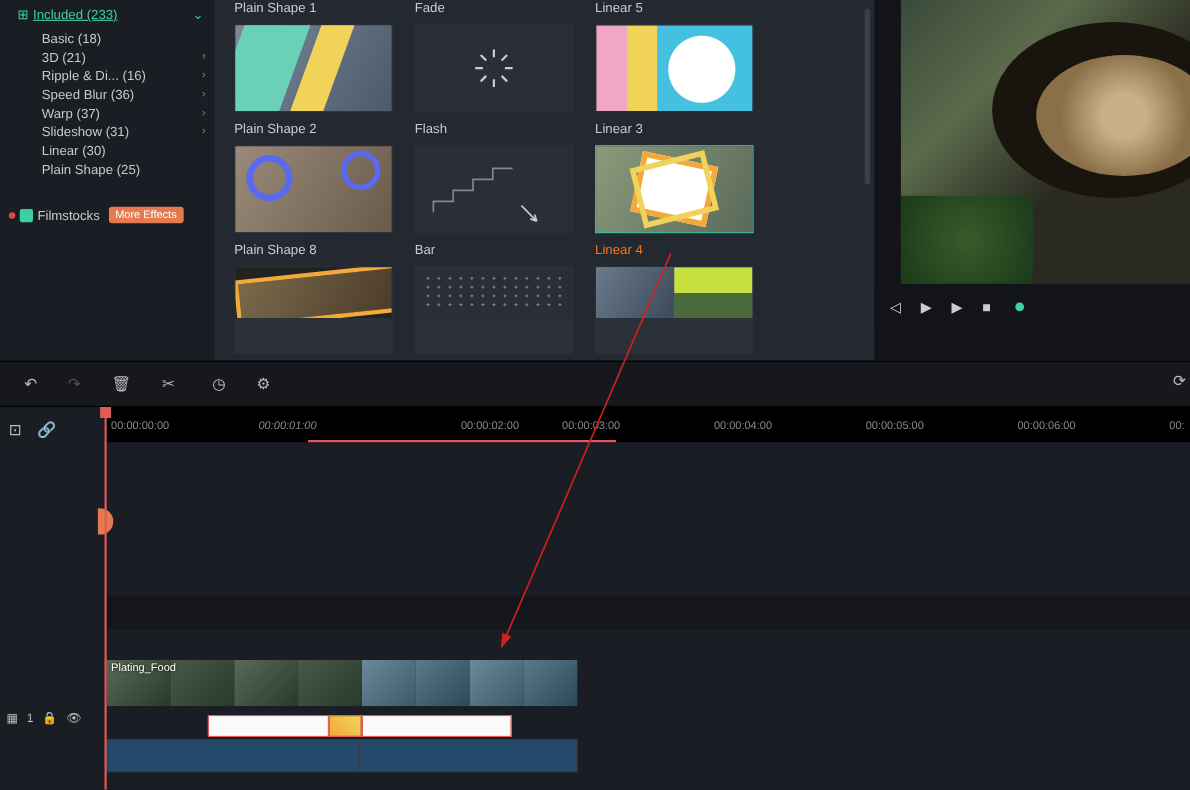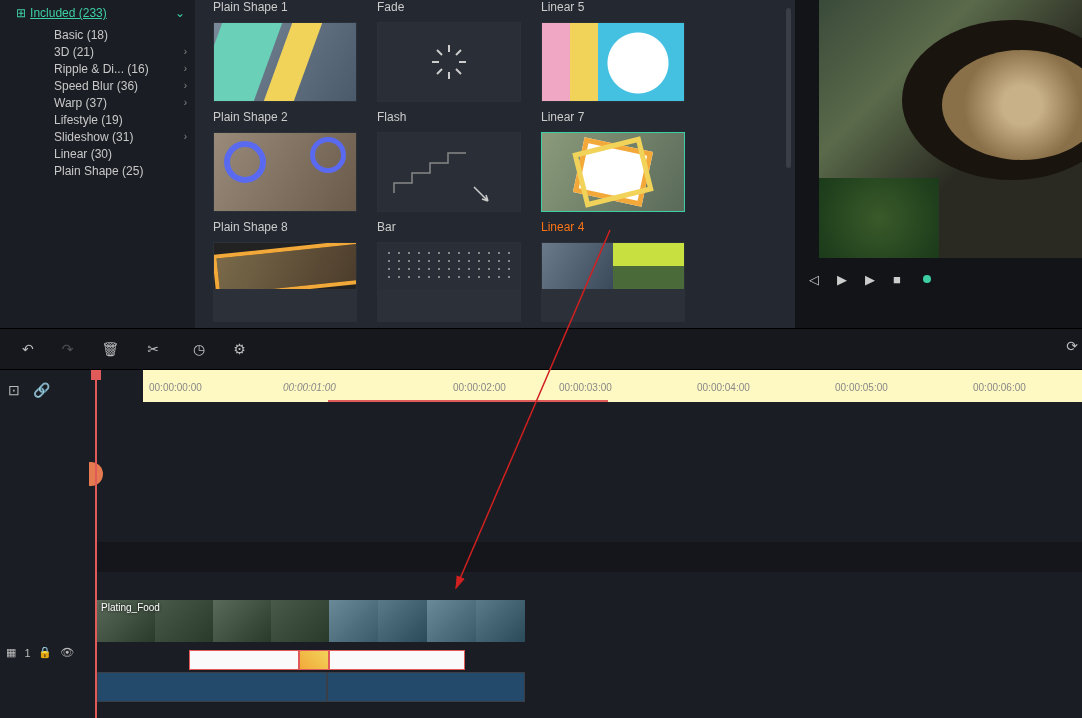--- a/index.html
+++ b/index.html
@@ -2,21 +2,21 @@
 <html><head>
 <meta charset="utf-8">
 <style>
   * { margin:0; padding:0; box-sizing:border-box; font-family: Arial, sans-serif; }
   body { background:#1a1d23; color:#d0d0d0; width:1082px; height:718px; overflow:hidden; position:relative; }
   .top { display:flex; height:328px; }
   .sidebar { width:195px; background:#1a1d23; padding:4px 0; font-size:12px; }
   .cat-header { display:flex; align-items:center; padding:2px 10px 6px 16px; color:#3dcfa3; cursor:pointer; }
   .cat-header .label { text-decoration:underline; flex:1; }
   .chev { font-size:12px; color:#3dcfa3; }
-  .cat-item { display:flex; align-items:center; padding:2px 8px 2px 54px; height:17px; cursor:pointer; }
+  .cat-item { display:flex; align-items:center; padding:2px 8px 2px 38px; height:17px; cursor:pointer; }
   .cat-item .name { flex:1; color:#c8c8c8; font-size:12px; }
   .cat-item .arrow { color:#888; font-size:10px; }
   .filmstocks { display:flex; align-items:center; padding:8px 8px 8px 8px; margin-top:18px; gap:4px; }
   .dot-red { width:6px; height:6px; background:#e04545; border-radius:50%; }
   .fs-icon { width:12px; height:12px; background:#3dcfa3; border-radius:2px; }
   .fs-label { font-size:12px; color:#ccc; }
   .more-btn { background:#e57a50; color:#fff; font-size:10px; padding:2px 6px; border-radius:3px; margin-left:4px; cursor:pointer; }
   .gallery { flex:0 0 600px; background:#242830; padding:0 18px 8px 18px; overflow:hidden; position:relative; }
   .grid { display:grid; grid-template-columns: repeat(3,144px); column-gap:20px; row-gap:8px; }
   .row-label { font-size:12px; color:#ccc; height:14px; }
@@ -55,21 +55,21 @@
   .ctrl-btn { color:#ccc; font-size:13px; cursor:pointer; }
   .ctrl-dot { width:8px; height:8px; background:#3dcfa3; border-radius:50%; margin-left:4px; }
   .toolbar { position:absolute; left:0; right:0; top:328px; height:42px; background:#16181e; display:flex; align-items:center; gap:28px; padding-left:22px; border-top:1px solid #000; border-bottom:1px solid #000; }
   .tool-icon { color:#bbb; font-size:14px; cursor:pointer; }
   .tool-icon.dim { opacity:.35; }
   .tool-right { position:absolute; right:4px; top:338px; }
   .timeline-area { position:absolute; left:0; right:0; top:370px; bottom:0; background:#1a1d23; }
   .tracks-left { position:absolute; left:0; top:0; width:95px; bottom:0; background:#1a1d23; }
   .track-tools { position:absolute; left:8px; top:12px; display:flex; gap:14px; color:#bbb; font-size:14px; }
   .track-ind { position:absolute; left:6px; top:276px; display:flex; gap:8px; align-items:center; color:#bbb; font-size:11px; }
-  .ruler { position:absolute; left:95px; right:0; top:0; height:32px; background:#fef9c3;margin-left:48px; }
+  .ruler { position:absolute; left:95px; right:0; top:0; height:32px; background:#000000; }
   .tick { position:absolute; top:12px; font-size:10px; color:#888; }
   .playhead { position:absolute; left:95px; top:0; bottom:0; width:2px; background:#e05a5a; z-index:10; }
   .playhead::before { content:""; position:absolute; left:-4px; top:0; width:10px; height:10px; background:#e05a5a; }
   .handle-left { position:absolute; left:89px; top:92px; width:14px; height:24px; background:#e57a50; border-radius:0 12px 12px 0; z-index:9; }
   .red-line { position:absolute; left:185px; top:30px; width:280px; height:2px; background:#e05a5a; }
   .tracks { position:absolute; left:95px; right:0; top:32px; bottom:0; }
   .track-row { position:absolute; left:0; right:0; height:30px; }
   .spacer-dark { background:#14161c; }
   .clip { position:absolute; top:0; height:42px; overflow:hidden; }
   .clip-thumbs { display:flex; height:100%; }
@@ -103,32 +103,35 @@
       </div>
     <div class="cat-item">
         <span class="name">Speed Blur (36)</span>
         <span class="arrow">›</span>
       </div>
     <div class="cat-item">
         <span class="name">Warp (37)</span>
         <span class="arrow">›</span>
       </div>
     <div class="cat-item">
-        <span class="name">Lifestyle (19)</span>
-      </div>
-    <div class="cat-item">
         <span class="name">Slideshow (31)</span>
         <span class="arrow">›</span>
       </div>
     <div class="cat-item">
         <span class="name">Linear (30)</span>
       </div>
     <div class="cat-item">
         <span class="name">Plain Shape (25)</span>
       </div>
+    <div class="filmstocks">
+      <span class="dot-red"></span>
+      <span class="fs-icon"></span>
+      <span class="fs-label">Filmstocks</span>
+      <span class="more-btn">More Effects</span>
+    </div>
   </div>
 
   <div class="gallery">
     <div class="grid">
       <div class="row-label">Plain Shape 1</div>
       <div class="row-label">Fade</div>
       <div class="row-label">Linear 5</div>
 
       <div class="thumb">
           <div class="thumb-img thumb-shape1"></div>
@@ -150,21 +153,21 @@
       </div>
         </div>
       <div class="thumb">
           <div class="thumb-img thumb-lin3">
             <div class="bar2"></div>
           </div>
         </div>
 
       <div class="row-label">Plain Shape 2</div>
       <div class="row-label">Flash</div>
-      <div class="row-label">Linear 7</div>
+      <div class="row-label">Linear 3</div>
 
       <div class="thumb">
           <div class="thumb-img thumb-shape3"></div>
         </div>
       <div class="thumb">
           <div class="thumb-img thumb-bar">
         <svg width="124" height="60">
               <path d="M6 50 L6 40 L24 40 L24 30 L42 30 L42 20 L60 20 L60 10 L78 10" fill="none" stroke="#888" stroke-width="1.5"></path>
               <path d="M86 44 L100 58 M100 58 L94 56 M100 58 L98 52" stroke="#ccc" stroke-width="1.5" fill="none"></path>
             </svg>
@@ -231,21 +234,21 @@
       <span>1</span>
       <span>🔒</span>
       <span>👁</span>
     </div>
   </div>
   <div class="playhead"></div>
   <div class="handle-left"></div>
   <div class="ruler">
     <span class="tick" style="left:6px;">00:00:00:00</span>
     <span class="tick" style="left:140px;font-style:italic;">00:00:01:00</span>
-    <span class="tick" style="left:278px;padding-left:32px;">00:00:02:00</span>
+    <span class="tick" style="left:292px;padding-left:32px;">00:00:02:00</span>
     <span class="tick" style="left:416px;">00:00:03:00</span>
     <span class="tick" style="left:554px;">00:00:04:00</span>
     <span class="tick" style="left:692px;">00:00:05:00</span>
     <span class="tick" style="left:830px;">00:00:06:00</span>
     <span class="tick" style="left:968px;">00:</span>
     <div class="red-line"></div>
   </div>
   <div class="tracks">
     <div class="track-row spacer-dark" style="top:140px;height:30px;"></div>
 

